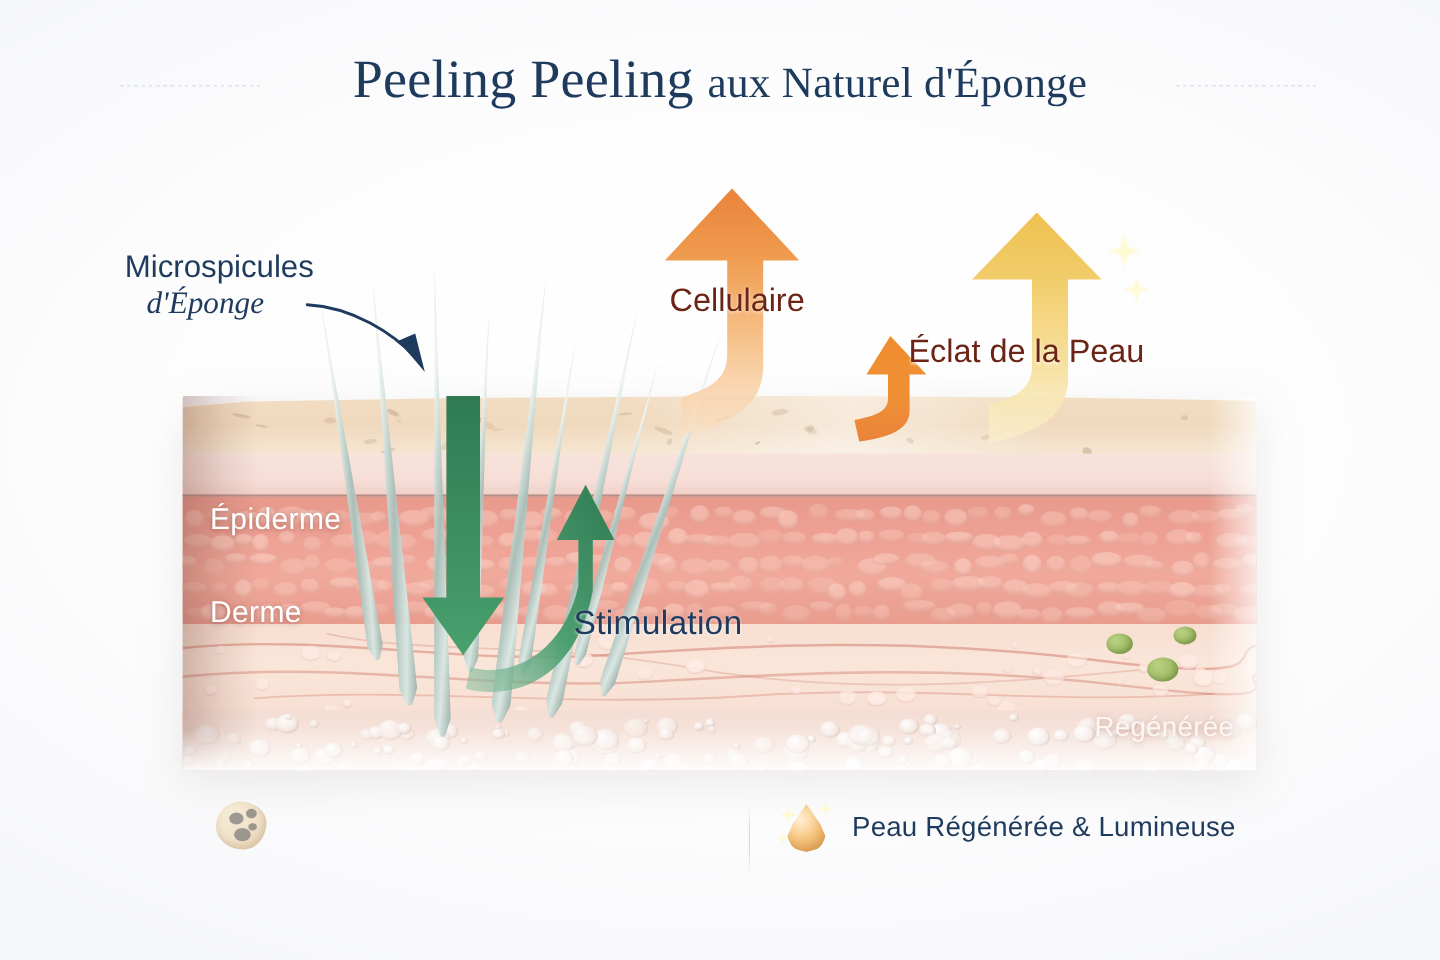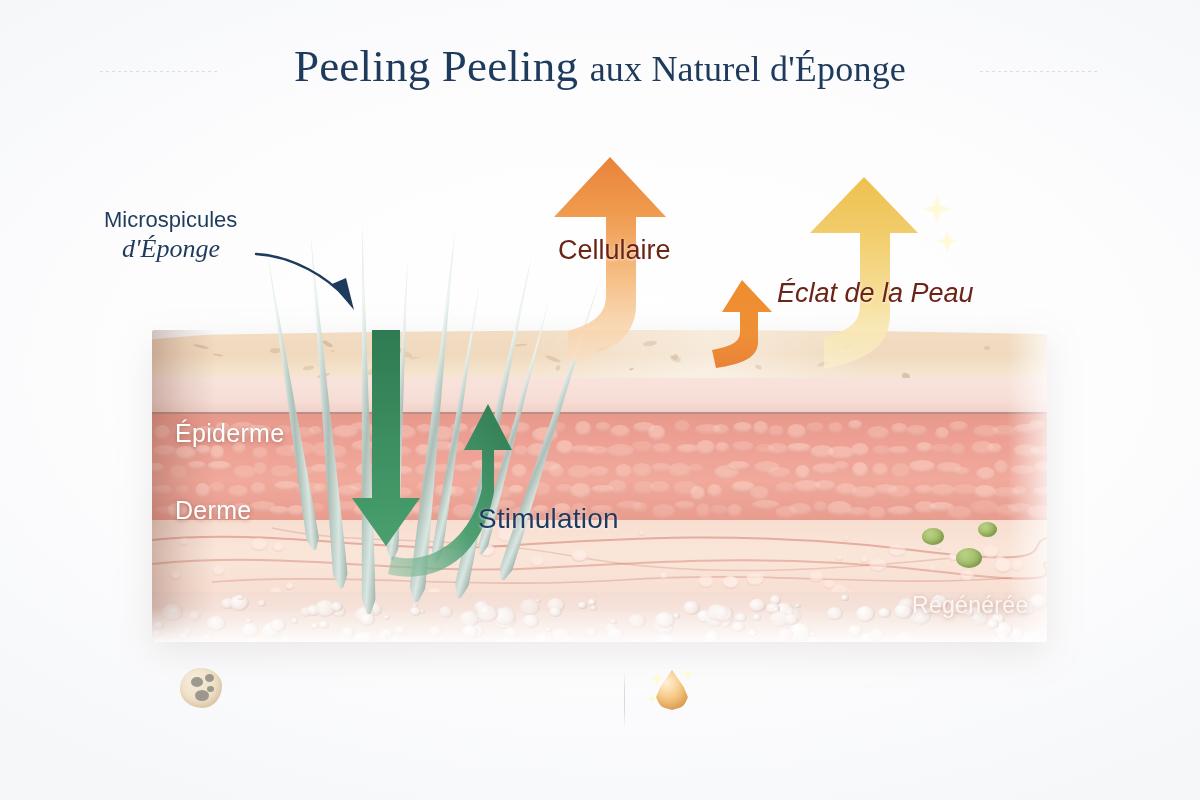--- a/index.html
+++ b/index.html
@@ -119,21 +119,21 @@
   .lbl-derme{left:175px;top:496px;}
   .lbl-collagene{left:912px;top:592px;font-size:23px;color:#fdf6f3;
     text-shadow:0 1px 5px rgba(150,95,85,.45);}
   .lbl-stimulation{
     position:absolute;left:478px;top:503px;font-size:28px;color:#1f3a5f;
     letter-spacing:.2px;text-shadow:0 1px 3px rgba(255,255,255,.7);
   }
 
   
   .callout{position:absolute;left:104px;top:208px;color:#1e3a5c;}
-  .callout .l1{font-size:22px;line-height:1.08;}
+  .callout .l1{font-size:26px;line-height:1.08;}
   .callout .l2{font-size:26px;font-style:italic;font-family:"Liberation Serif",serif;
     margin-left:18px;margin-top:2px;}
 
   
   .spicules{position:absolute;left:290px;top:150px;width:250px;height:390px;}
   .spicule{
     position:absolute;bottom:0;left:0;
     background:linear-gradient(95deg,#cfe0da 0%,#eef5f2 28%,#a8bfb8 55%,#d9e7e2 78%,#93aaa4 100%);
     clip-path:polygon(50% 0%, 100% 96%, 62% 100%, 38% 100%, 0% 96%);
     opacity:.96;
@@ -149,22 +149,22 @@
   .sparkle{position:absolute;
     background:radial-gradient(circle,rgba(255,250,205,.95) 0%,rgba(255,244,180,.35) 45%,rgba(255,255,255,0) 70%);
     clip-path:polygon(50% 0%, 60% 40%, 100% 50%, 60% 60%, 50% 100%, 40% 60%, 0% 50%, 40% 40%);}
 
   .txt-renouv{
     position:absolute;left:512px;top:233px;color:#6b2416;font-size:27px;line-height:1.32;
     text-shadow:0 1px 3px rgba(255,255,255,.85);
   }
   .txt-renouv .l2{margin-left:46px;}
   .txt-eclat{
-    position:absolute;left:777px;top:278px;color:#6b2416;font-size:27px;
-    text-shadow:0 1px 3px rgba(255,255,255,.85);white-space:nowrap;font-style:italic;
+    position:absolute;left:757px;top:278px;color:#6b2416;font-size:27px;
+    text-shadow:0 1px 3px rgba(255,255,255,.85);white-space:nowrap;
   }
 
   
   .green-arrows{position:absolute;left:330px;top:330px;width:260px;height:250px;}
 
   
   .legend{position:absolute;left:0;top:668px;width:1200px;height:70px;}
   .legend-item{position:absolute;display:flex;align-items:center;gap:16px;}
   .legend-item.a{left:180px;top:0;}
   .legend-item.b{left:650px;top:-2px;}
@@ -796,16 +796,17 @@
       </div>
     </div>
 
     <div class="legend-item b">
       <div class="icon-drop">
         <div class="sparkle" style="left:-2px;top:4px;width:18px;height:18px;"></div>
         <div class="sparkle" style="left:30px;top:0px;width:16px;height:16px;"></div>
         <div class="sparkle" style="left:-4px;top:26px;width:13px;height:13px;"></div>
         <div class="drop"></div>
       </div>
+      <span class="legend-text">Peau Régénérée &amp; Lumineuse</span>
     </div>
   </div>
 
 </div>
 
 </body></html>

